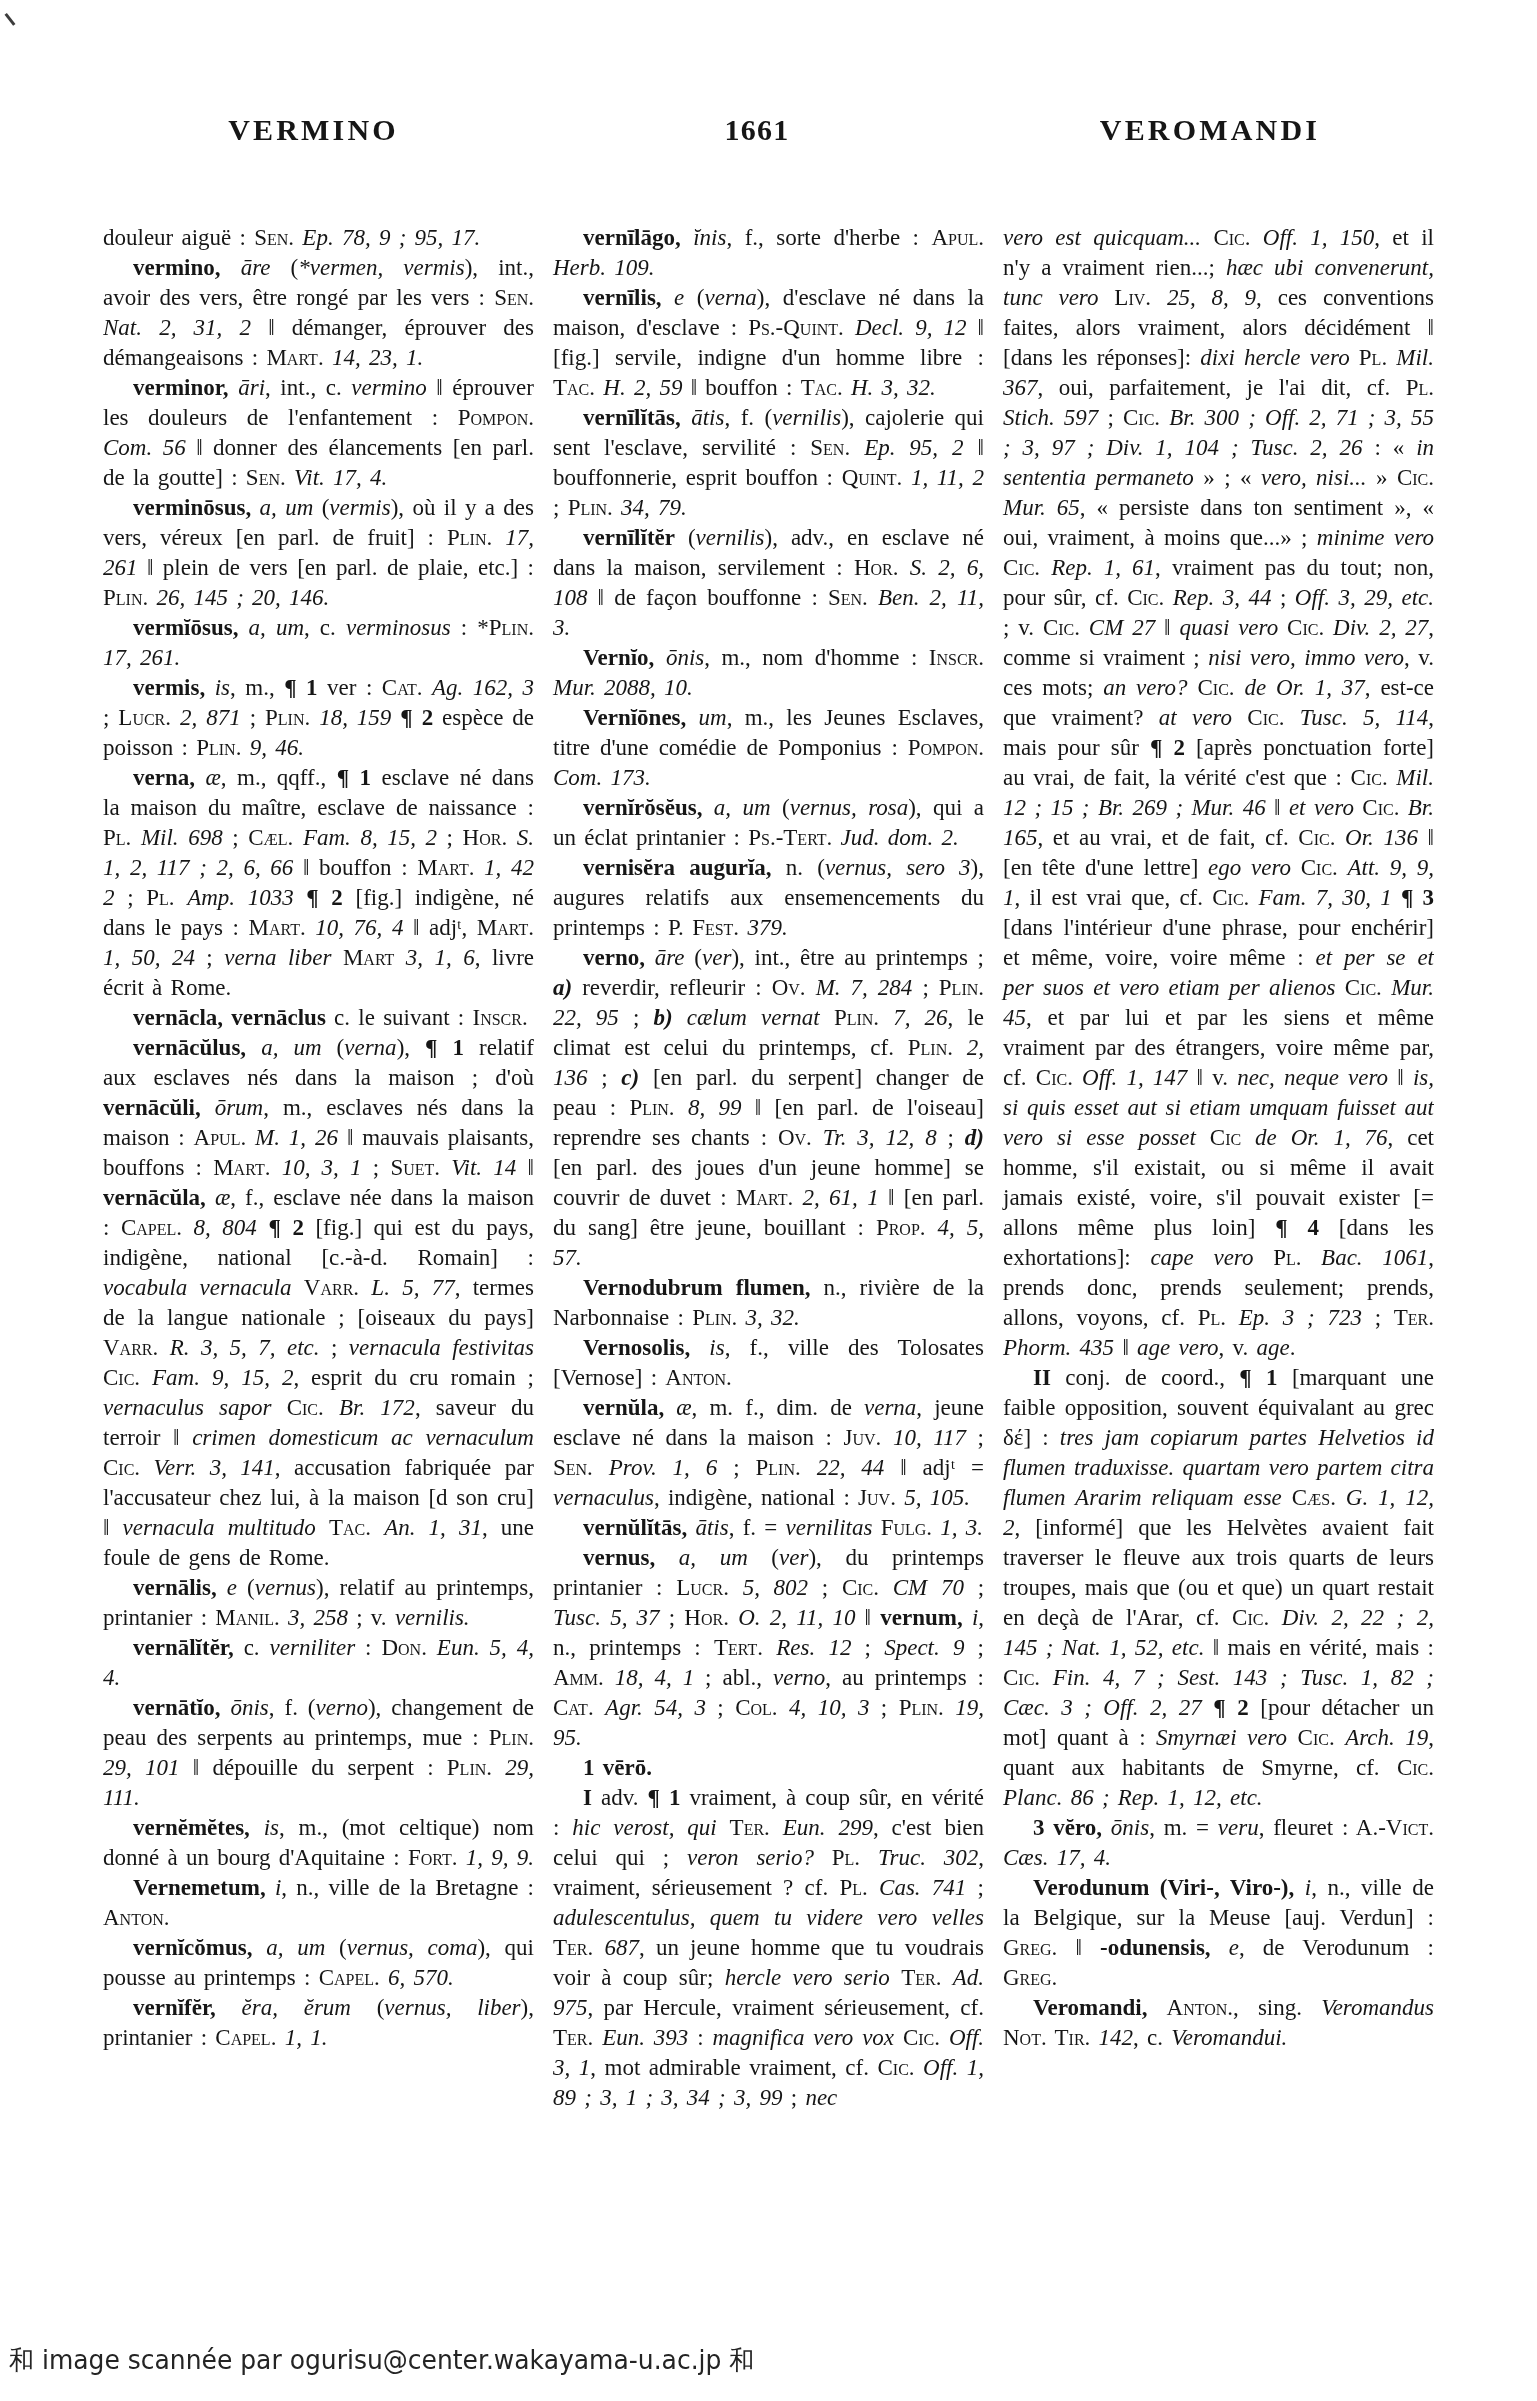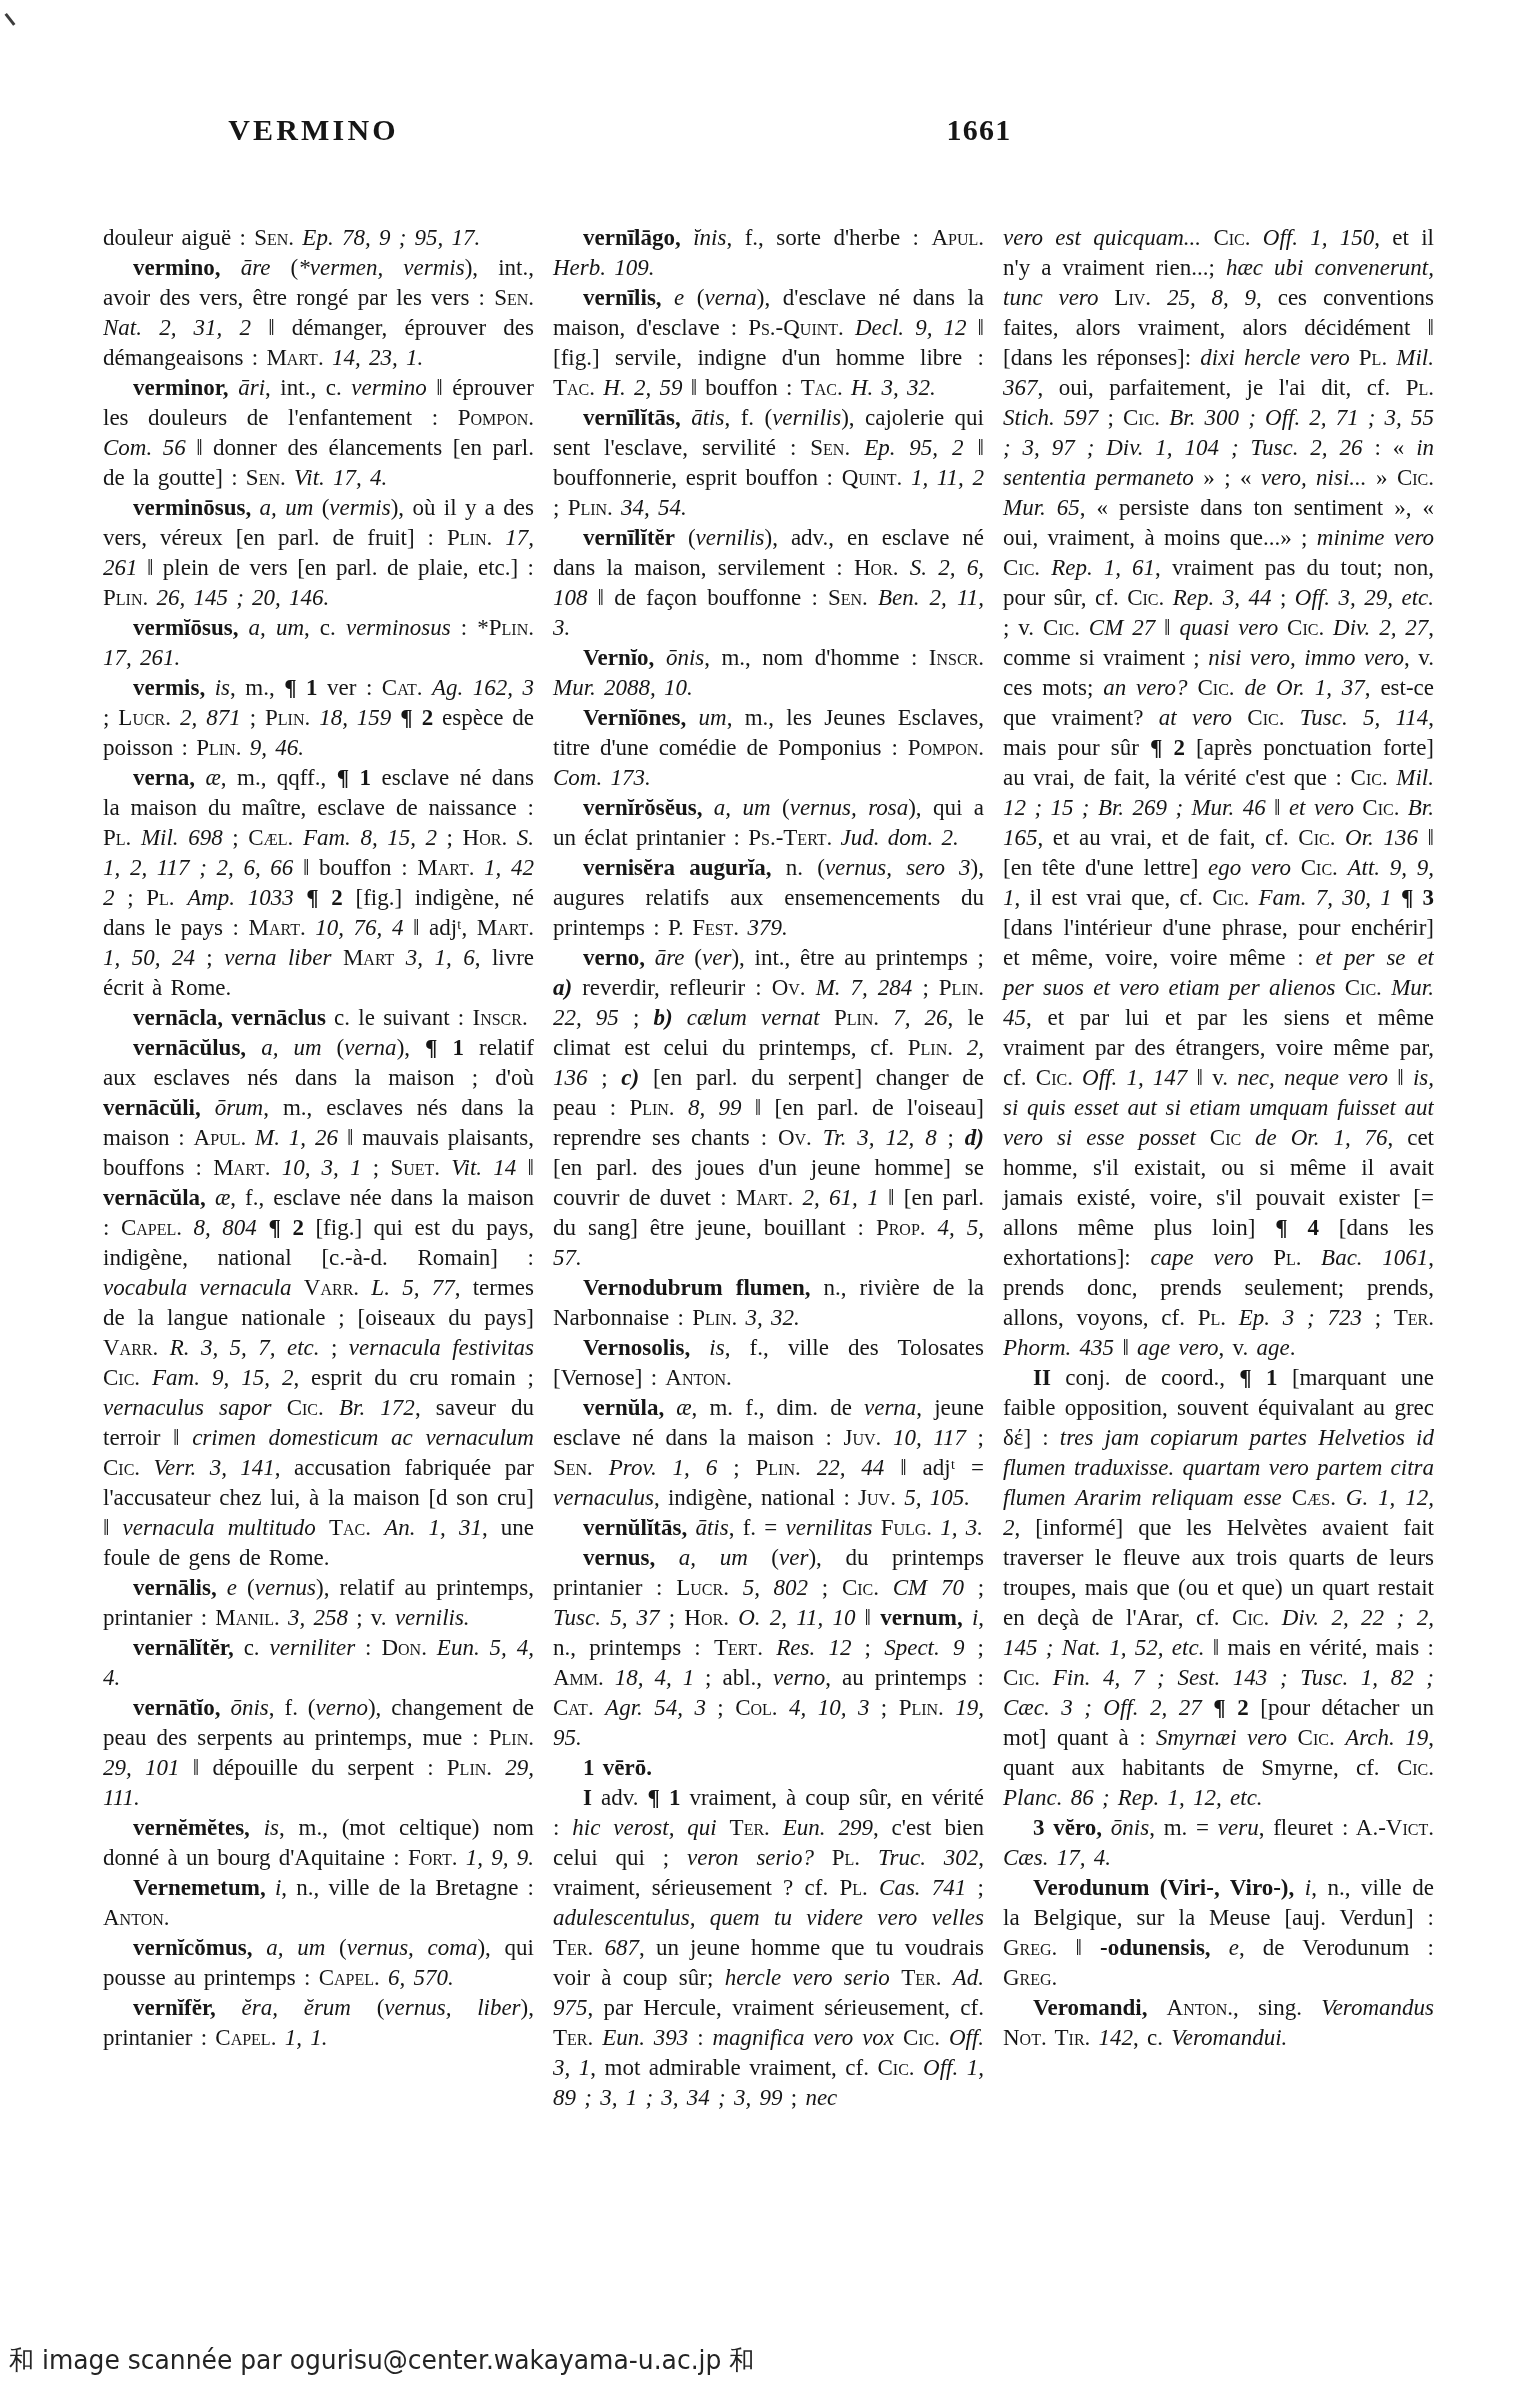--- a/index.html
+++ b/index.html
@@ -52,20 +52,21 @@
   }
 </style>
 </head>
 <body>
 
 <span class="scan-artifact"></span>
 
 <div class="page-header">
   <span class="hcell left running-head">VERMINO</span>
   <span class="hcell center">1661</span>
+  <span class="hcell right running-head">VEROMANDI</span>
 </div>
 
 <div class="columns">
   <div class="col">
       <p class="entry noindent">douleur aiguë : <span class="sc">Sen.</span> <i>Ep. 78, 9 ; 95, 17.</i></p>
       <p class="entry"><b>vermino,</b> <i>āre</i> (<i>*vermen, vermis</i>), int., avoir des vers, être rongé par les vers : <span class="sc">Sen.</span> <i>Nat. 2, 31, 2</i> ‖ démanger, éprouver des démangeaisons : <span class="sc">Mart.</span> <i>14, 23, 1.</i></p>
       <p class="entry"><b>verminor,</b> <i>āri</i>, int., c. <i>vermino</i> ‖ éprouver les douleurs de l'enfantement : <span class="sc">Pompon.</span> <i>Com. 56</i> ‖ donner des élancements [en parl. de la goutte] : <span class="sc">Sen.</span> <i>Vit. 17, 4.</i></p>
       <p class="entry"><b>verminōsus,</b> <i>a, um</i> (<i>vermis</i>), où il y a des vers, véreux [en parl. de fruit] : <span class="sc">Plin.</span> <i>17, 261</i> ‖ plein de vers [en parl. de plaie, etc.] : <span class="sc">Plin.</span> <i>26, 145 ; 20, 146.</i></p>
       <p class="entry"><b>vermĭōsus,</b> <i>a, um</i>, c. <i>verminosus</i> : *<span class="sc">Plin.</span> <i>17, 261.</i></p>
       <p class="entry"><b>vermis,</b> <i>is</i>, m., <b>¶ 1</b> ver : <span class="sc">Cat.</span> <i>Ag. 162, 3</i> ; <span class="sc">Lucr.</span> <i>2, 871</i> ; <span class="sc">Plin.</span> <i>18, 159</i> <b>¶ 2</b> espèce de poisson : <span class="sc">Plin.</span> <i>9, 46.</i></p>
@@ -76,21 +77,21 @@
       <p class="entry"><b>vernālĭtĕr,</b> c. <i>verniliter</i> : <span class="sc">Don.</span> <i>Eun. 5, 4, 4.</i></p>
       <p class="entry"><b>vernātĭo,</b> <i>ōnis</i>, f. (<i>verno</i>), changement de peau des serpents au printemps, mue : <span class="sc">Plin.</span> <i>29, 101</i> ‖ dépouille du serpent : <span class="sc">Plin.</span> <i>29, 111.</i></p>
       <p class="entry"><b>vernĕmĕtes,</b> <i>is</i>, m., (mot celtique) nom donné à un bourg d'Aquitaine : <span class="sc">Fort.</span> <i>1, 9, 9.</i></p>
       <p class="entry"><b>Vernemetum,</b> <i>i</i>, n., ville de la Bretagne : <span class="sc">Anton.</span></p>
       <p class="entry"><b>vernĭcŏmus,</b> <i>a, um</i> (<i>vernus, coma</i>), qui pousse au printemps : <span class="sc">Capel.</span> <i>6, 570.</i></p>
       <p class="entry"><b>vernĭfĕr,</b> <i>ĕra, ĕrum</i> (<i>vernus, liber</i>), printanier : <span class="sc">Capel.</span> <i>1, 1.</i></p>
     </div>
   <div class="col">
       <p class="entry"><b>vernīlāgo,</b> <i>ĭnis</i>, f., sorte d'herbe : <span class="sc">Apul.</span> <i>Herb. 109.</i></p>
       <p class="entry"><b>vernīlis,</b> <i>e</i> (<i>verna</i>), d'esclave né dans la maison, d'esclave : <span class="sc">Ps.-Quint.</span> <i>Decl. 9, 12</i> ‖ [fig.] servile, indigne d'un homme libre : <span class="sc">Tac.</span> <i>H. 2, 59</i> ‖ bouffon : <span class="sc">Tac.</span> <i>H. 3, 32.</i></p>
-      <p class="entry"><b>vernīlĭtās,</b> <i>ātis</i>, f. (<i>vernilis</i>), cajolerie qui sent l'esclave, servilité : <span class="sc">Sen.</span> <i>Ep. 95, 2</i> ‖ bouffonnerie, esprit bouffon : <span class="sc">Quint.</span> <i>1, 11, 2</i> ; <span class="sc">Plin.</span> <i>34, 54.</i></p>
+      <p class="entry"><b>vernīlĭtās,</b> <i>ātis</i>, f. (<i>vernilis</i>), cajolerie qui sent l'esclave, servilité : <span class="sc">Sen.</span> <i>Ep. 95, 2</i> ‖ bouffonnerie, esprit bouffon : <span class="sc">Quint.</span> <i>1, 11, 2</i> ; <span class="sc">Plin.</span> <i>34, 79.</i></p>
       <p class="entry"><b>vernīlĭtĕr</b> (<i>vernilis</i>), adv., en esclave né dans la maison, servilement : <span class="sc">Hor.</span> <i>S. 2, 6, 108</i> ‖ de façon bouffonne : <span class="sc">Sen.</span> <i>Ben. 2, 11, 3.</i></p>
       <p class="entry"><b>Vernĭo,</b> <i>ōnis</i>, m., nom d'homme : <span class="sc">Inscr.</span> <i>Mur. 2088, 10.</i></p>
       <p class="entry"><b>Vernĭōnes,</b> <i>um</i>, m., les Jeunes Esclaves, titre d'une comédie de Pomponius : <span class="sc">Pompon.</span> <i>Com. 173.</i></p>
       <p class="entry"><b>vernĭrŏsĕus,</b> <i>a, um</i> (<i>vernus, rosa</i>), qui a un éclat printanier : <span class="sc">Ps.-Tert.</span> <i>Jud. dom. 2.</i></p>
       <p class="entry"><b>vernisĕra augurĭa,</b> n. (<i>vernus, sero 3</i>), augures relatifs aux ensemencements du printemps : P. <span class="sc">Fest.</span> <i>379.</i></p>
       <p class="entry"><b>verno,</b> <i>āre</i> (<i>ver</i>), int., être au printemps ; <b><i>a)</i></b> reverdir, refleurir : <span class="sc">Ov.</span> <i>M. 7, 284</i> ; <span class="sc">Plin.</span> <i>22, 95</i> ; <b><i>b)</i></b> <i>cælum vernat</i> <span class="sc">Plin.</span> <i>7, 26</i>, le climat est celui du printemps, cf. <span class="sc">Plin.</span> <i>2, 136</i> ; <b><i>c)</i></b> [en parl. du serpent] changer de peau : <span class="sc">Plin.</span> <i>8, 99</i> ‖ [en parl. de l'oiseau] reprendre ses chants : <span class="sc">Ov.</span> <i>Tr. 3, 12, 8</i> ; <b><i>d)</i></b> [en parl. des joues d'un jeune homme] se couvrir de duvet : <span class="sc">Mart.</span> <i>2, 61, 1</i> ‖ [en parl. du sang] être jeune, bouillant : <span class="sc">Prop.</span> <i>4, 5, 57.</i></p>
       <p class="entry"><b>Vernodubrum flumen,</b> n., rivière de la Narbonnaise : <span class="sc">Plin.</span> <i>3, 32.</i></p>
       <p class="entry"><b>Vernosolis,</b> <i>is</i>, f., ville des Tolosates [Vernose] : <span class="sc">Anton.</span></p>
       <p class="entry"><b>vernŭla,</b> <i>æ</i>, m. f., dim. de <i>verna</i>, jeune esclave né dans la maison : <span class="sc">Juv.</span> <i>10, 117</i> ; <span class="sc">Sen.</span> <i>Prov. 1, 6</i> ; <span class="sc">Plin.</span> <i>22, 44</i> ‖ adjᵗ = <i>vernaculus</i>, indigène, national : <span class="sc">Juv.</span> <i>5, 105.</i></p>
       <p class="entry"><b>vernŭlĭtās,</b> <i>ātis</i>, f. = <i>vernilitas</i> <span class="sc">Fulg.</span> <i>1, 3.</i></p>

